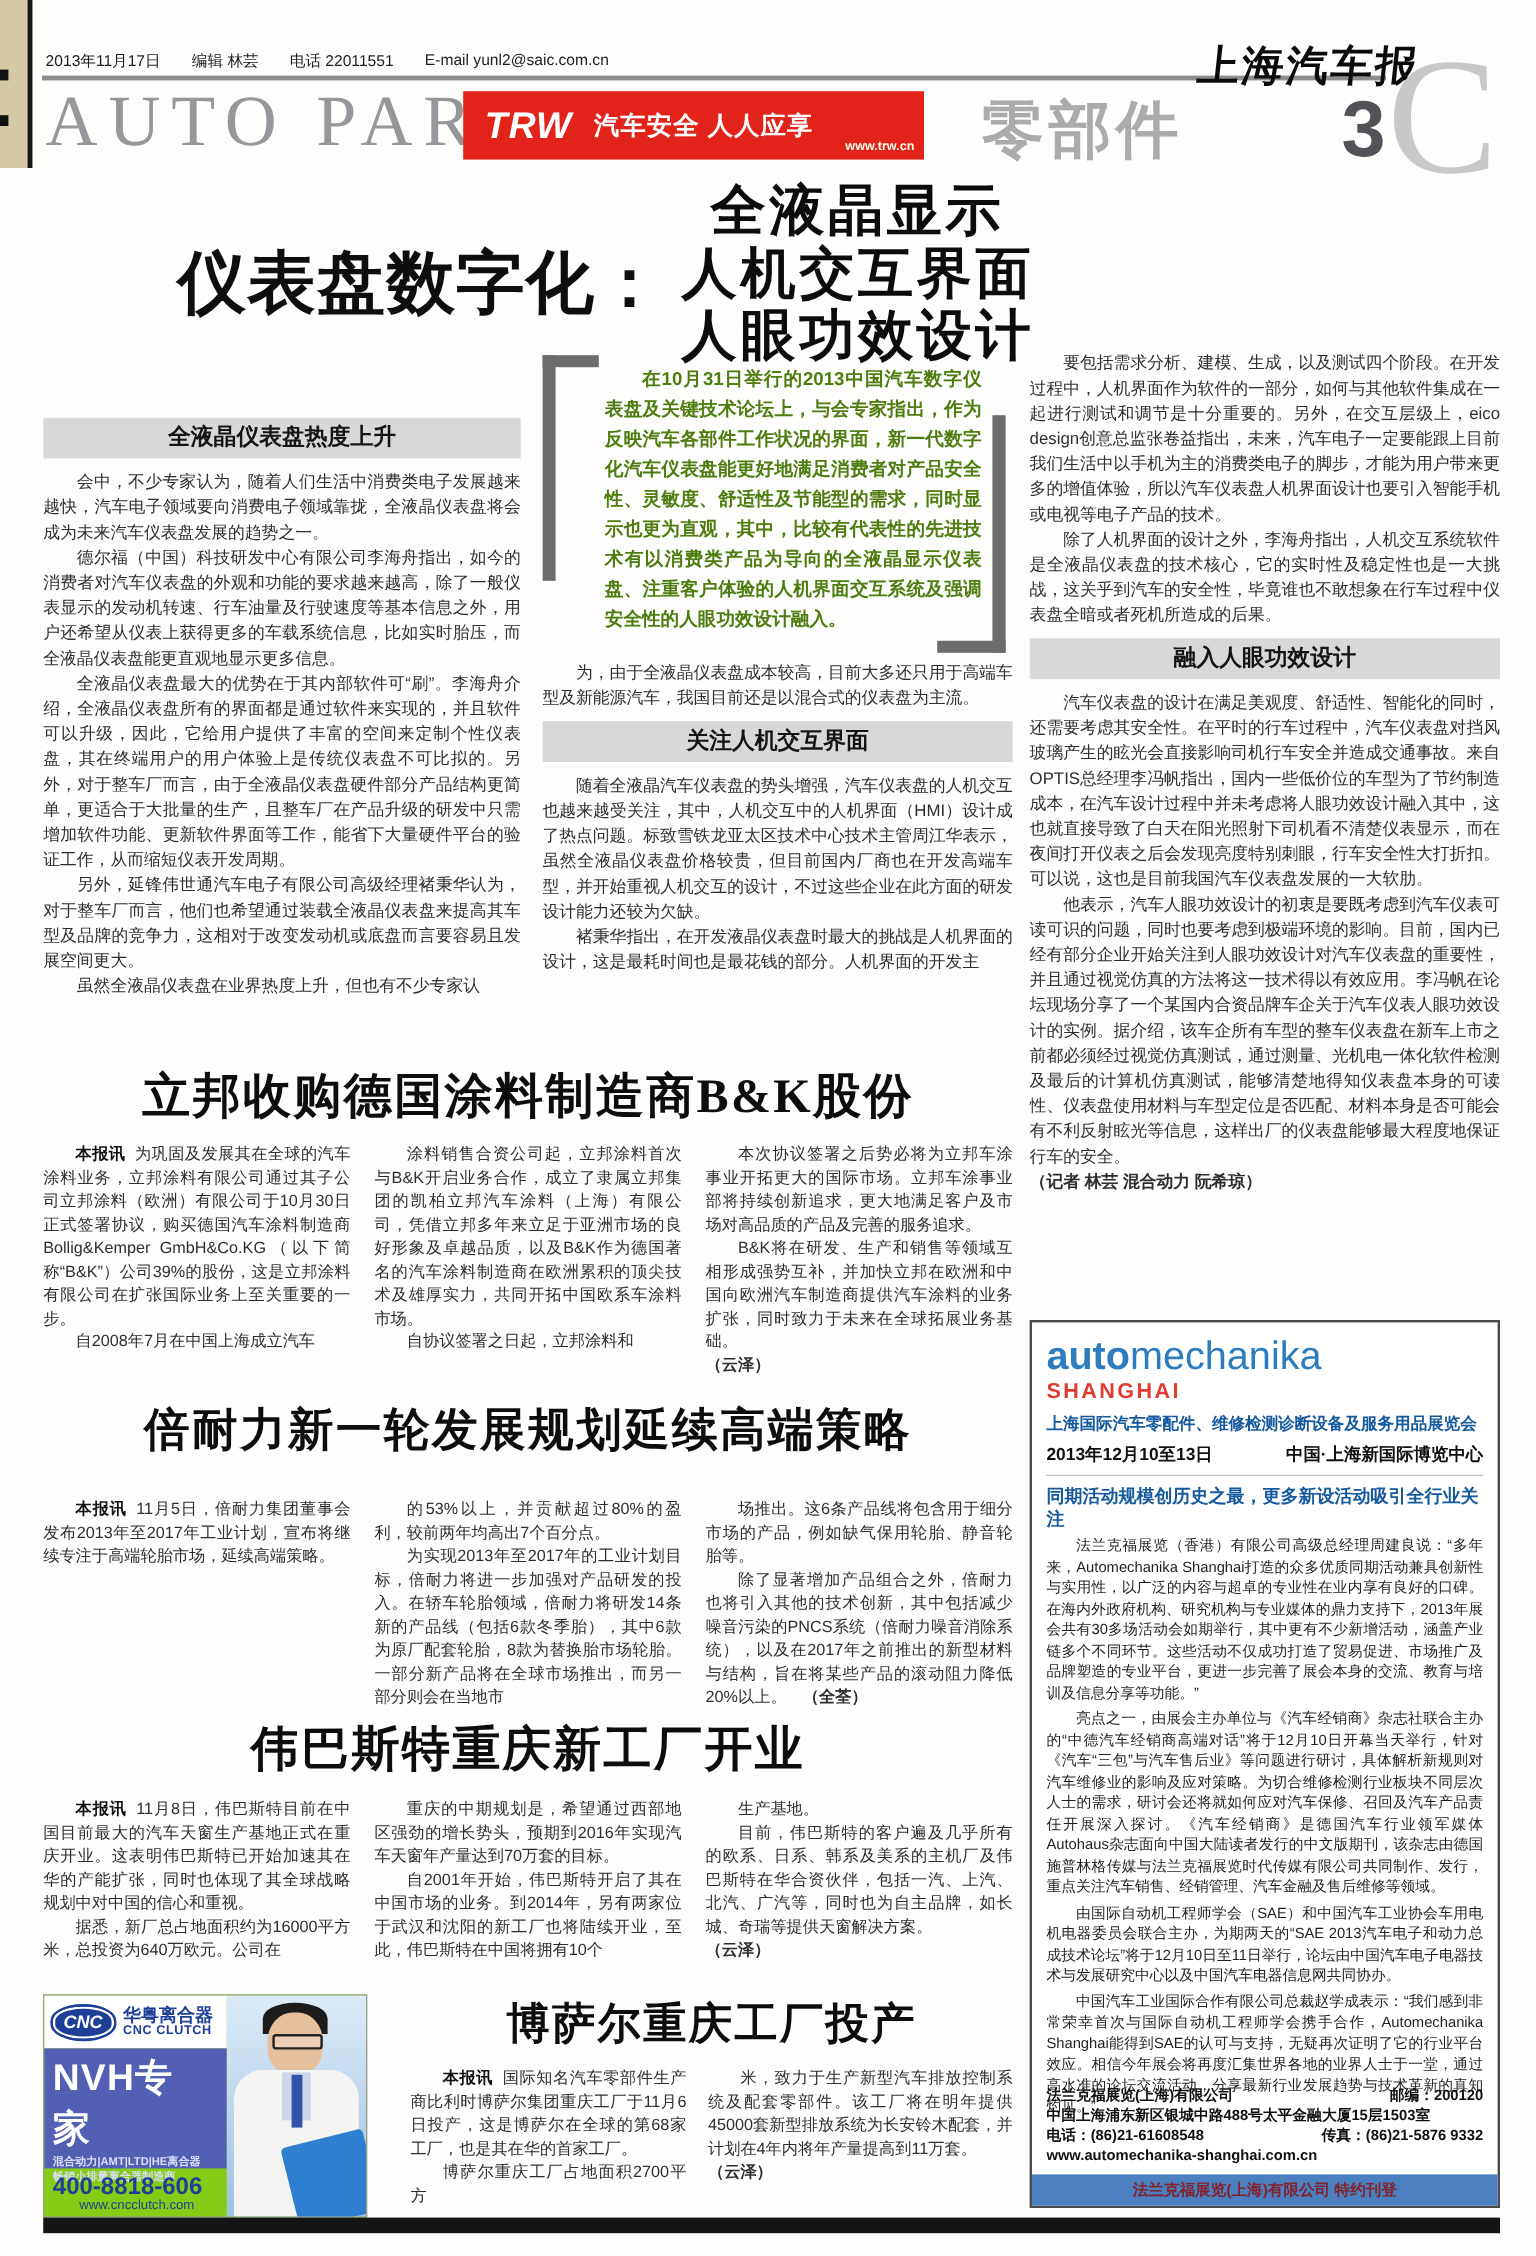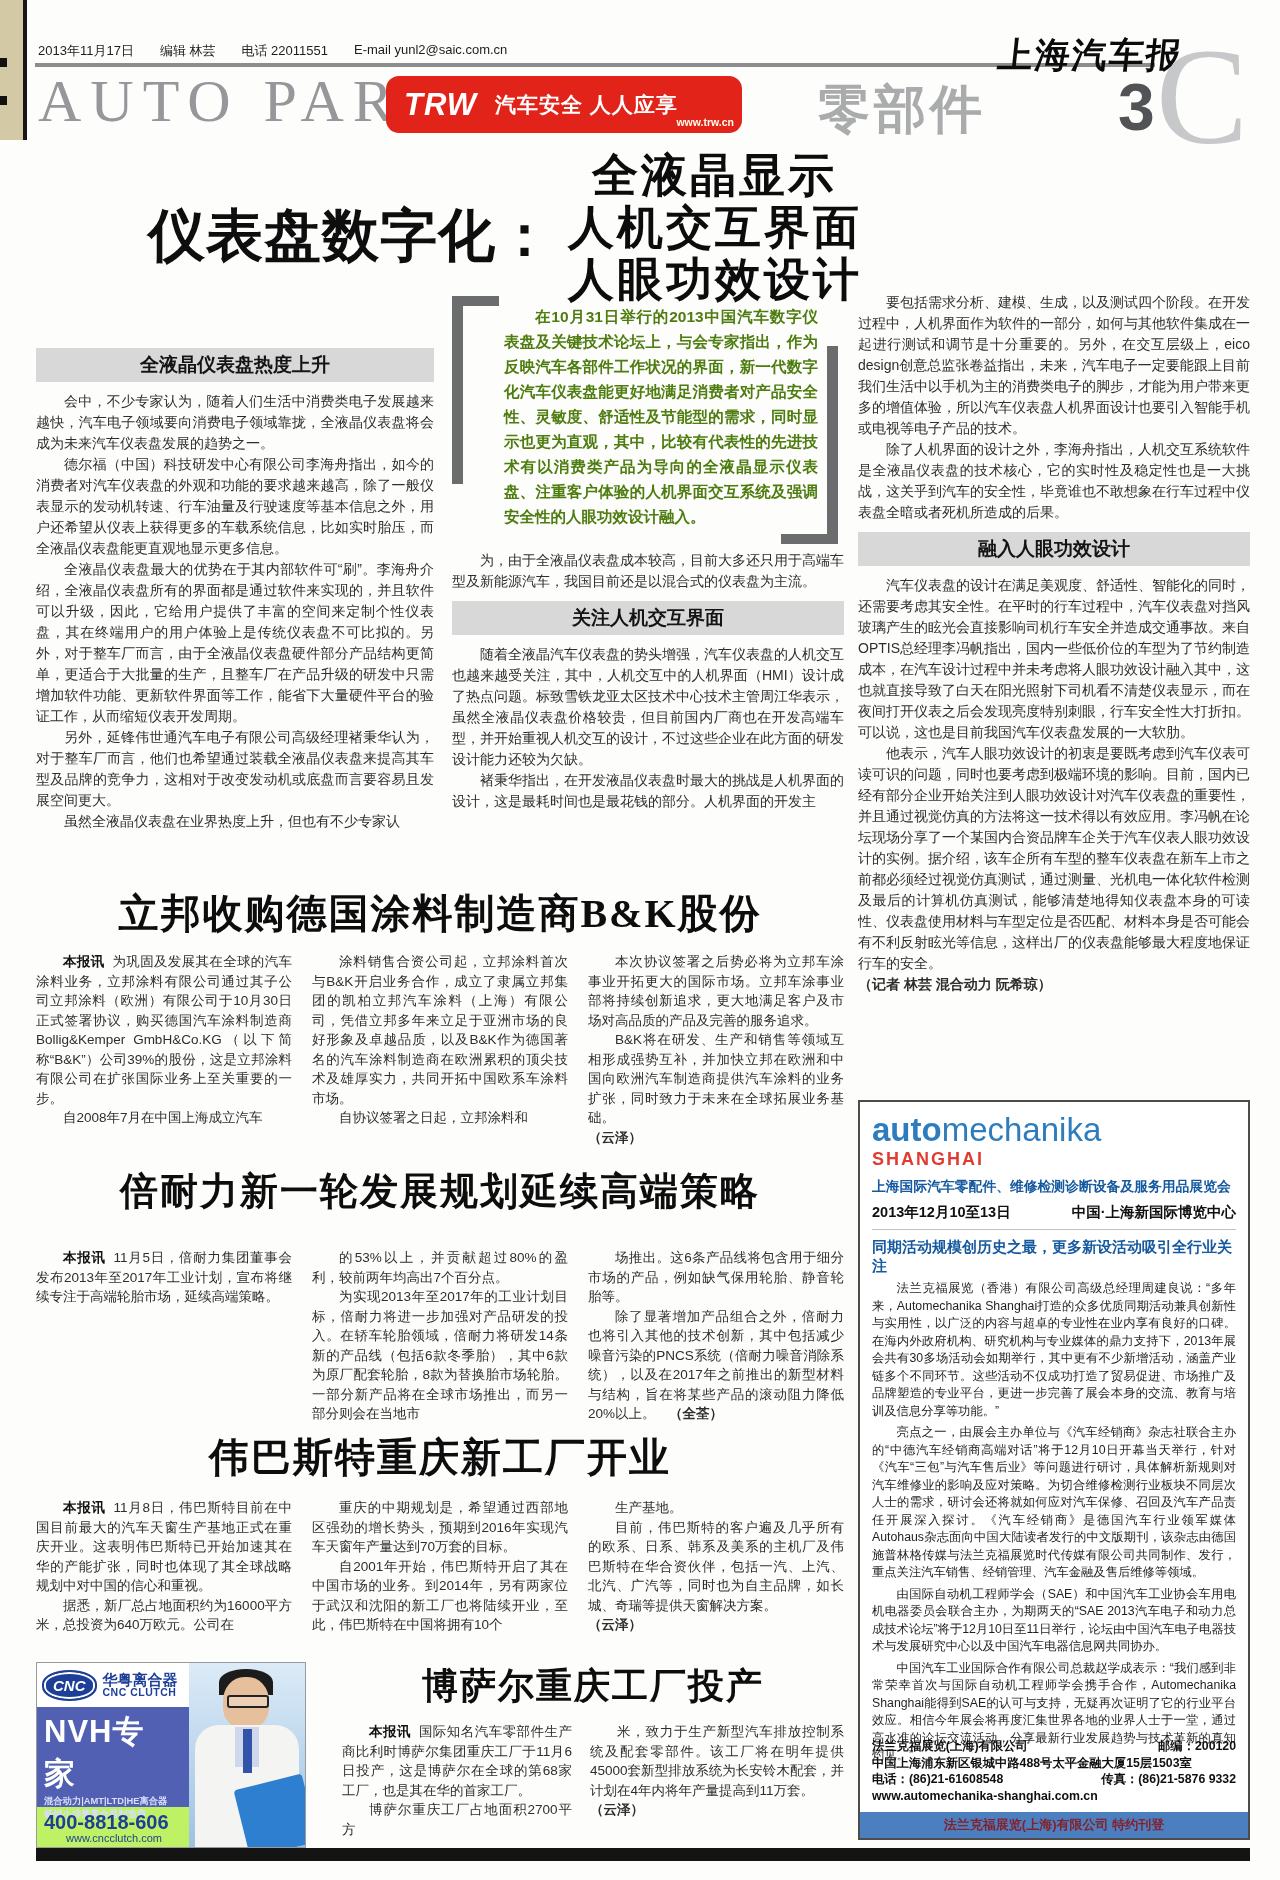--- a/index.html
+++ b/index.html
@@ -6,21 +6,21 @@
   #paper{position:relative;width:1280px;height:1880px;background:#fdfdfb;overflow:hidden;
          font-family:"Liberation Sans","DejaVu Sans",sans-serif;color:#2b2b2b;}
   .abs{position:absolute;}
   
   #edge-strip{left:0;top:0;width:23px;height:140px;background:#d3c9a4;border-right:4px solid #171717;}
   .regmark{left:0;width:7px;height:9px;background:#111;}
   #dateline{left:38px;top:42px;font-size:13px;color:#1d1d1d;display:flex;gap:26px;font-weight:500;}
   #toprule{left:35px;top:63px;width:1120px;height:4px;background:#8d8e90;}
   #masthead-en{left:38px;top:70px;font-family:"Liberation Serif","DejaVu Serif",serif;
                font-size:60px;line-height:62px;color:#96979a;letter-spacing:9px;font-weight:500;}
-  #trw-ad{left:386px;top:76px;width:356px;height:57px;background:#e2231a;display:flex;align-items:center;border-radius:13px;}
+  #trw-ad{left:386px;top:76px;width:384px;height:57px;background:#e2231a;display:flex;align-items:center;}
   #trw-logo{font-style:italic;font-weight:900;font-size:31px;color:#fff;margin-left:18px;letter-spacing:1px;}
   #trw-slogan{font-weight:900;font-size:21px;color:#fff;margin-left:18px;letter-spacing:1px;}
   #trw-url{position:absolute;right:8px;bottom:5px;font-size:10.5px;color:#ffe;font-weight:700;}
   #sec-cn{left:818px;top:82px;font-size:52px;line-height:54px;font-weight:800;color:#aaabad;letter-spacing:4px;}
   #page-num{left:1118px;top:74px;font-size:66px;line-height:66px;font-weight:800;color:#525356;}
   #page-letter{left:1156px;top:28px;font-family:"Liberation Serif","DejaVu Serif",serif;
                font-size:138px;line-height:138px;color:#c7c8ca;}
   #paper-logo{left:998px;top:32px;font-family:"Liberation Serif","DejaVu Serif",serif;
               font-size:35px;font-weight:900;color:#0b0b0b;transform:skewX(-6deg);letter-spacing:2px;}
   
@@ -41,21 +41,21 @@
       border-left:11px solid #6b6c6e;border-top:10px solid #6b6c6e;}
   .brk-br{position:absolute;right:6px;bottom:0;width:46px;height:188px;
       border-right:11px solid #6b6c6e;border-bottom:10px solid #6b6c6e;}
   .byline{text-align:right;font-weight:700;text-indent:0 !important;}
   .tag{font-weight:800;margin-right:8px;color:#111;}
   
   .art-title{position:absolute;text-align:center;font-family:"Liberation Serif","DejaVu Serif",serif;
              font-weight:900;color:#0d0d0d;letter-spacing:2px;}
   .small .col p{font-size:13.5px;line-height:19.5px;}
   
-  #cnc-ad{left:36px;top:1662px;width:268px;height:184px;border:1px solid #9a9a9a;background:#bef264;}
+  #cnc-ad{left:36px;top:1662px;width:268px;height:184px;border:1px solid #9a9a9a;background:#84cc16;}
   #cnc-left{position:absolute;left:0;top:0;width:152px;height:100%;}
   #cnc-head{height:44px;display:flex;align-items:center;background:#fff;}
   #cnc-oval{margin-left:5px;background:#1d3f97;color:#fff;font-weight:900;font-style:italic;
             font-size:15px;border-radius:50%/45%;padding:5px 9px;border:2px solid #1d3f97;box-shadow:inset 0 0 0 2px #fff;}
   #cnc-names{margin-left:6px;color:#1d3f97;line-height:1.05;}
   #cnc-cn{font-weight:900;font-size:15px;} #cnc-en{font-weight:800;font-size:10.5px;letter-spacing:.5px;}
   #cnc-band{height:96px;background:#5160b2;color:#fff;padding:4px 16px 0 7px;}
   #cnc-big{font-size:31px;font-weight:900;letter-spacing:1px;}
   .cnc-sub{font-size:9.3px;color:#d9defa;font-weight:700;line-height:13px;}
   #cnc-foot{position:absolute;bottom:2px;left:7px;color:#1d3f97;line-height:1.05;}

